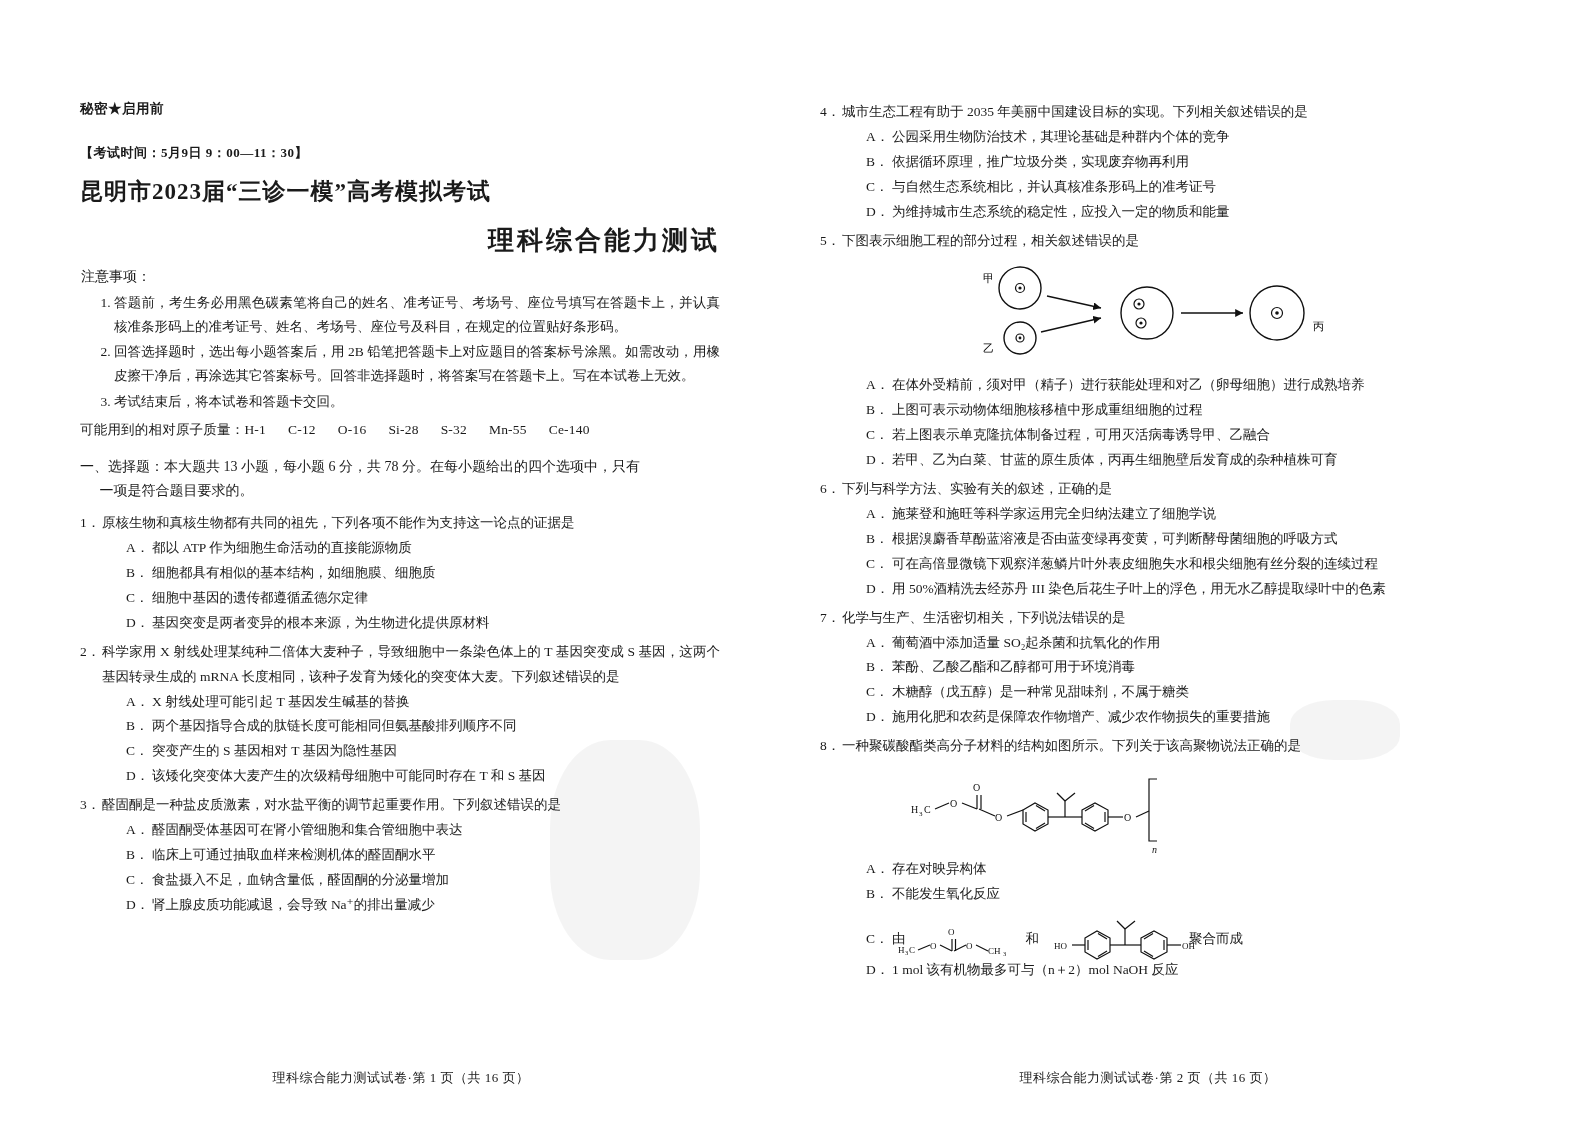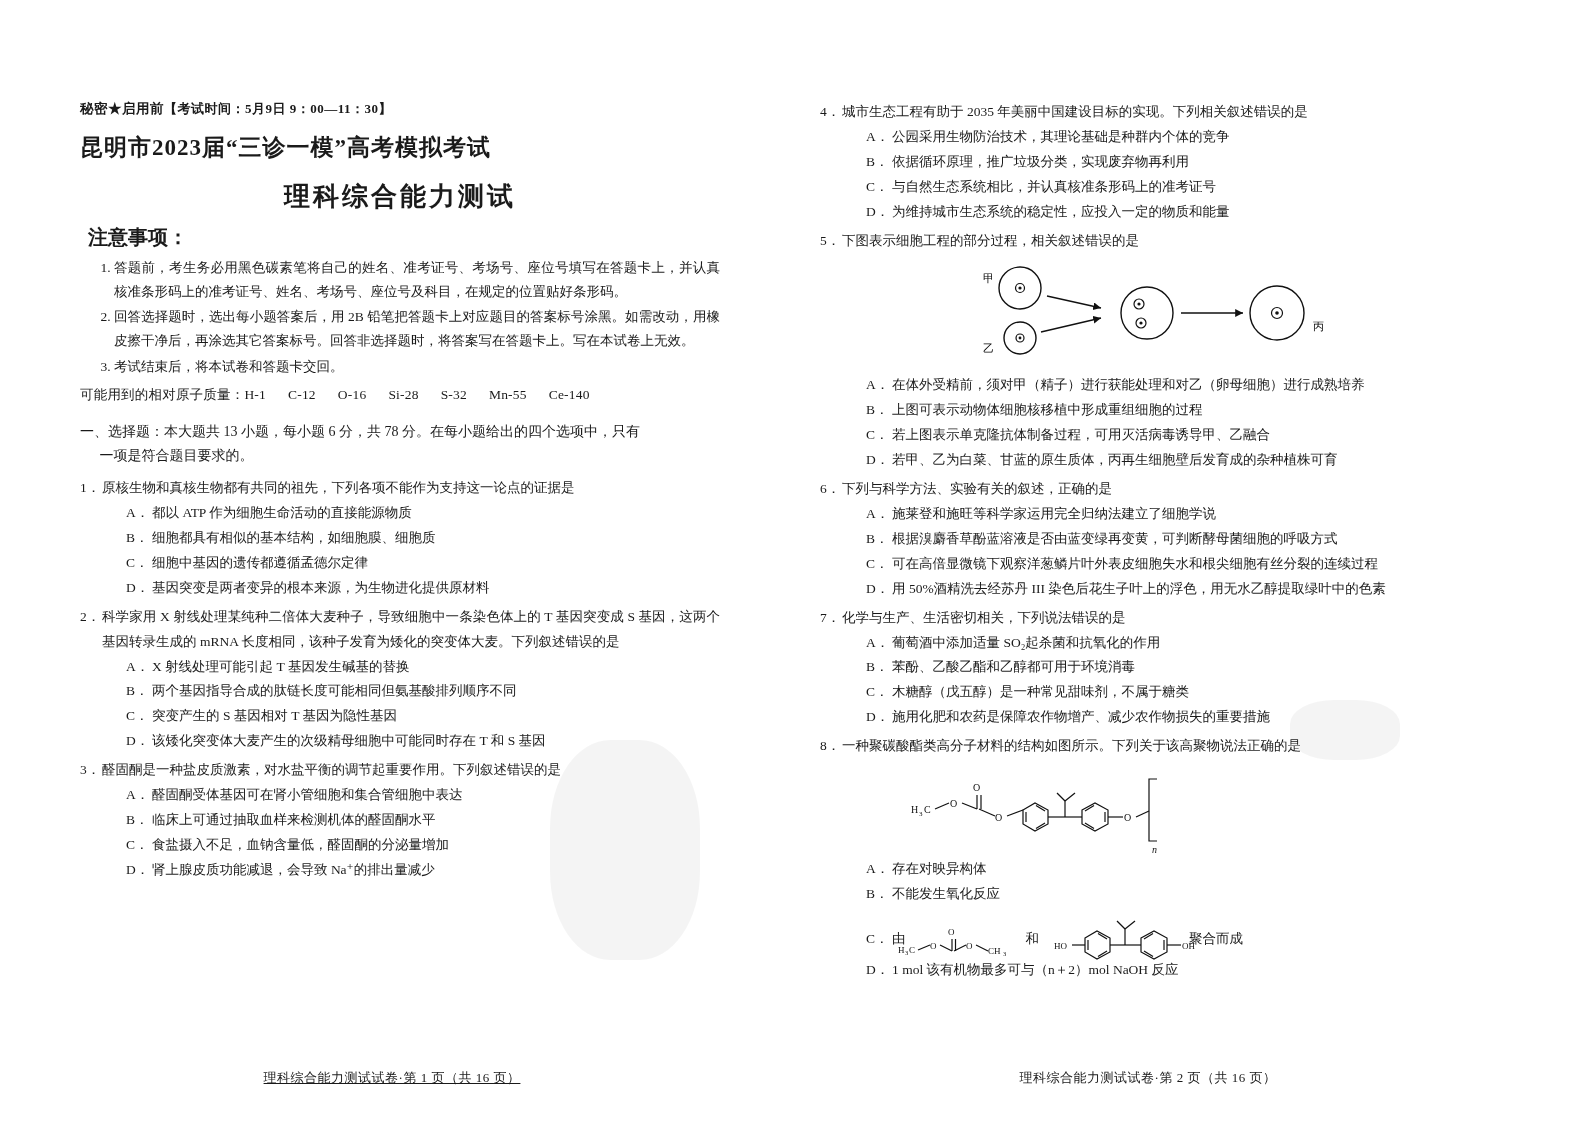--- a/index.html
+++ b/index.html
@@ -27,46 +27,48 @@
     width: 640px;
     position: relative;
   }
   .col-left { padding-right: 10px; }
   .col-right { padding-left: 10px; }
 
   
   .toprow {
     display: flex;
     align-items: baseline;
+    gap: 26px;
     font-size: 13.5px;
     font-weight: bold;
     letter-spacing: 0.5px;
+    flex-direction: column;
   }
   .toprow .exam-time { font-size: 13px; }
 
   h1.main-title {
     text-align: left;
     font-size: 23px;
     font-weight: bold;
     margin: 14px 0 0 0;
     letter-spacing: 1px;
     font-family: "Liberation Serif", "DejaVu Serif", serif;
   }
   h2.sub-title {
-    text-align: center;
+    text-align: right;
     font-size: 26px;
     font-weight: bold;
     margin: 16px 0 10px 0;
     letter-spacing: 3px;
   }
 
   .notice-label {
-    font-size: 20px;
-    font-weight: bold;
-    margin: 10px 0 5px 8px;
+    font-size: 14px;
+    font-weight: normal;
+    margin: 10px 0 5px 1px;
   }
   ol.notice {
     margin: 0;
     padding-left: 34px;
     font-size: 13.5px;
     line-height: 1.75;
     font-family: Liberation Serif, serif;
   }
   ol.notice li { margin-bottom: 2px; text-align: justify; }
 
@@ -120,21 +122,21 @@
   }
 
   .footer {
     position: absolute;
     bottom: 36px;
     width: 640px;
     text-align: center;
     font-size: 13px;
     letter-spacing: 0.5px;
   }
-  .footer-left { left: 72px; text-decoration: underline; }
+  .footer-left { left: 81px; }
   .footer-right { left: 828px; }
 
   
   .fig-cells { margin: 6px 0 8px 0; display:flex; justify-content:center; }
   .fig-poly { margin: 4px 0 2px 0; display:flex; justify-content:center; }
   .fig-poly2 { margin: 0; display:flex; justify-content:flex-start; padding-left: 30px;}
 
   
   .blotch {
     position: absolute;

